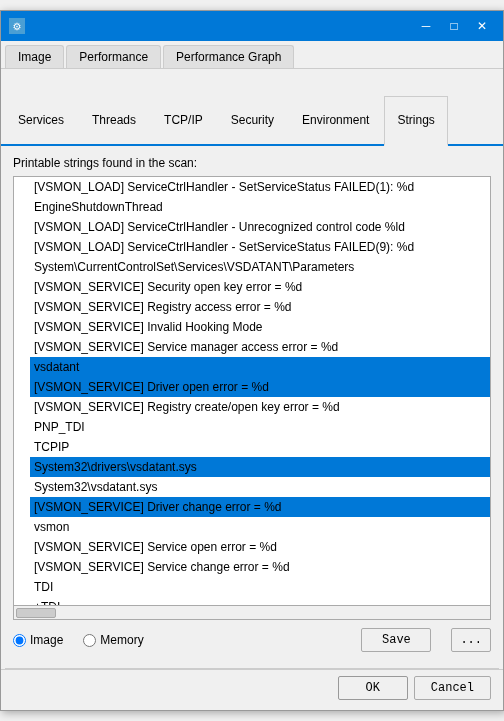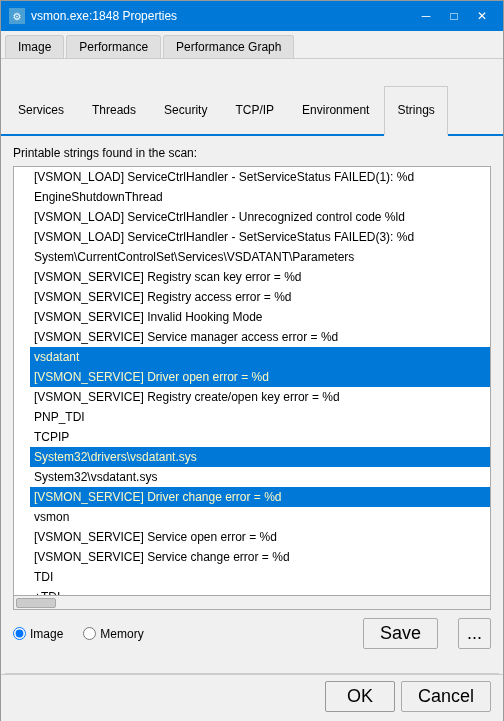--- a/index.html
+++ b/index.html
@@ -93,21 +93,21 @@
     .tab2.active {
       border: 1px solid #ccc;
       border-bottom: 2px solid #f0f0f0;
       margin-bottom: -2px;
       background: #f0f0f0;
       z-index: 1;
       position: relative;
     }
 
     .content-area {
-      padding: 10px 12px 16px 12px;
+      padding: 10px 12px 8px 12px;
     }
     .section-label {
       font-size: 12px;
       margin-bottom: 6px;
       color: #000;
     }
 
     .list-container {
       border: 1px solid #aaa;
       background: white;
@@ -119,21 +119,21 @@
       padding: 1px 4px;
       font-size: 12px;
       white-space: nowrap;
       cursor: default;
       color: #000;
       line-height: 18px;
       margin-left: 16px;
     }
     .list-item.selected {
       background: #0078d7;
-      color: #fef9c3;
+      color: #000000;
     }
 
     
     .hscroll-bar {
       width: 100%;
       height: 14px;
       background: #f0f0f0;
       border: 1px solid #aaa;
       border-top: none;
       display: flex;
@@ -160,23 +160,24 @@
       align-items: center;
       gap: 4px;
       font-size: 12px;
       cursor: pointer;
     }
     .btn {
       padding: 4px 16px;
       border: 1px solid #aaa;
       background: #f0f0f0;
       cursor: pointer;
-      font-size: 18px;
+      font-size: 12px;
       min-width: 70px;
       border-radius: 2px;
+      font-family: Liberation Mono, monospace;
     }
     .btn.primary {
       background: #f0f0f0;
       border: 1px solid #999;
     }
 
     .footer-row {
       display: flex;
       justify-content: flex-end;
       align-items: flex-end;
@@ -191,55 +192,54 @@
     }
   </style>
 </head>
 <body>
 
 <div class="window">
 
   <div class="title-bar">
     <div class="title-bar-left">
       <span class="title-bar-icon">⚙</span>
-      <span>vsmon.exe:1848 Properties</span>
     </div>
     <div class="title-bar-controls">
       <button class="title-bar-btn">─</button>
       <button class="title-bar-btn">□</button>
       <button class="title-bar-btn close">✕</button>
     </div>
   </div>
 
   <div class="tabs-row">
     <div class="tab">Image</div>
     <div class="tab">Performance</div>
     <div class="tab">Performance Graph</div>
   </div>
 
   <div class="tabs-row2">
     <div class="tab2">Services</div>
     <div class="tab2">Threads</div>
+    <div class="tab2">TCP/IP</div>
     <div class="tab2">Security</div>
-    <div class="tab2">TCP/IP</div>
     <div class="tab2">Environment</div>
     <div class="tab2 active">Strings</div>
   </div>
 
   <div class="content-area">
     <div class="section-label">Printable strings found in the scan:</div>
 
     <div class="list-container">
 
     <div class="list-item">[VSMON_LOAD] ServiceCtrlHandler - SetServiceStatus FAILED(1): %d</div>
         <div class="list-item">EngineShutdownThread</div>
         <div class="list-item">[VSMON_LOAD] ServiceCtrlHandler - Unrecognized control code %ld</div>
-        <div class="list-item">[VSMON_LOAD] ServiceCtrlHandler - SetServiceStatus FAILED(3): %d</div>
+        <div class="list-item">[VSMON_LOAD] ServiceCtrlHandler - SetServiceStatus FAILED(9): %d</div>
         <div class="list-item">System\CurrentControlSet\Services\VSDATANT\Parameters</div>
-        <div class="list-item">[VSMON_SERVICE] Registry scan key error = %d</div>
+        <div class="list-item">[VSMON_SERVICE] Security open key error = %d</div>
         <div class="list-item">[VSMON_SERVICE] Registry access error = %d</div>
         <div class="list-item">[VSMON_SERVICE] Invalid Hooking Mode</div>
         <div class="list-item">[VSMON_SERVICE] Service manager access error = %d</div>
         <div class="list-item selected">vsdatant</div>
         <div class="list-item selected">[VSMON_SERVICE] Driver open error = %d</div>
         <div class="list-item">[VSMON_SERVICE] Registry create/open key error = %d</div>
         <div class="list-item">PNP_TDI</div>
         <div class="list-item">TCPIP</div>
         <div class="list-item selected">System32\drivers\vsdatant.sys</div>
         <div class="list-item">System32\vsdatant.sys</div>

